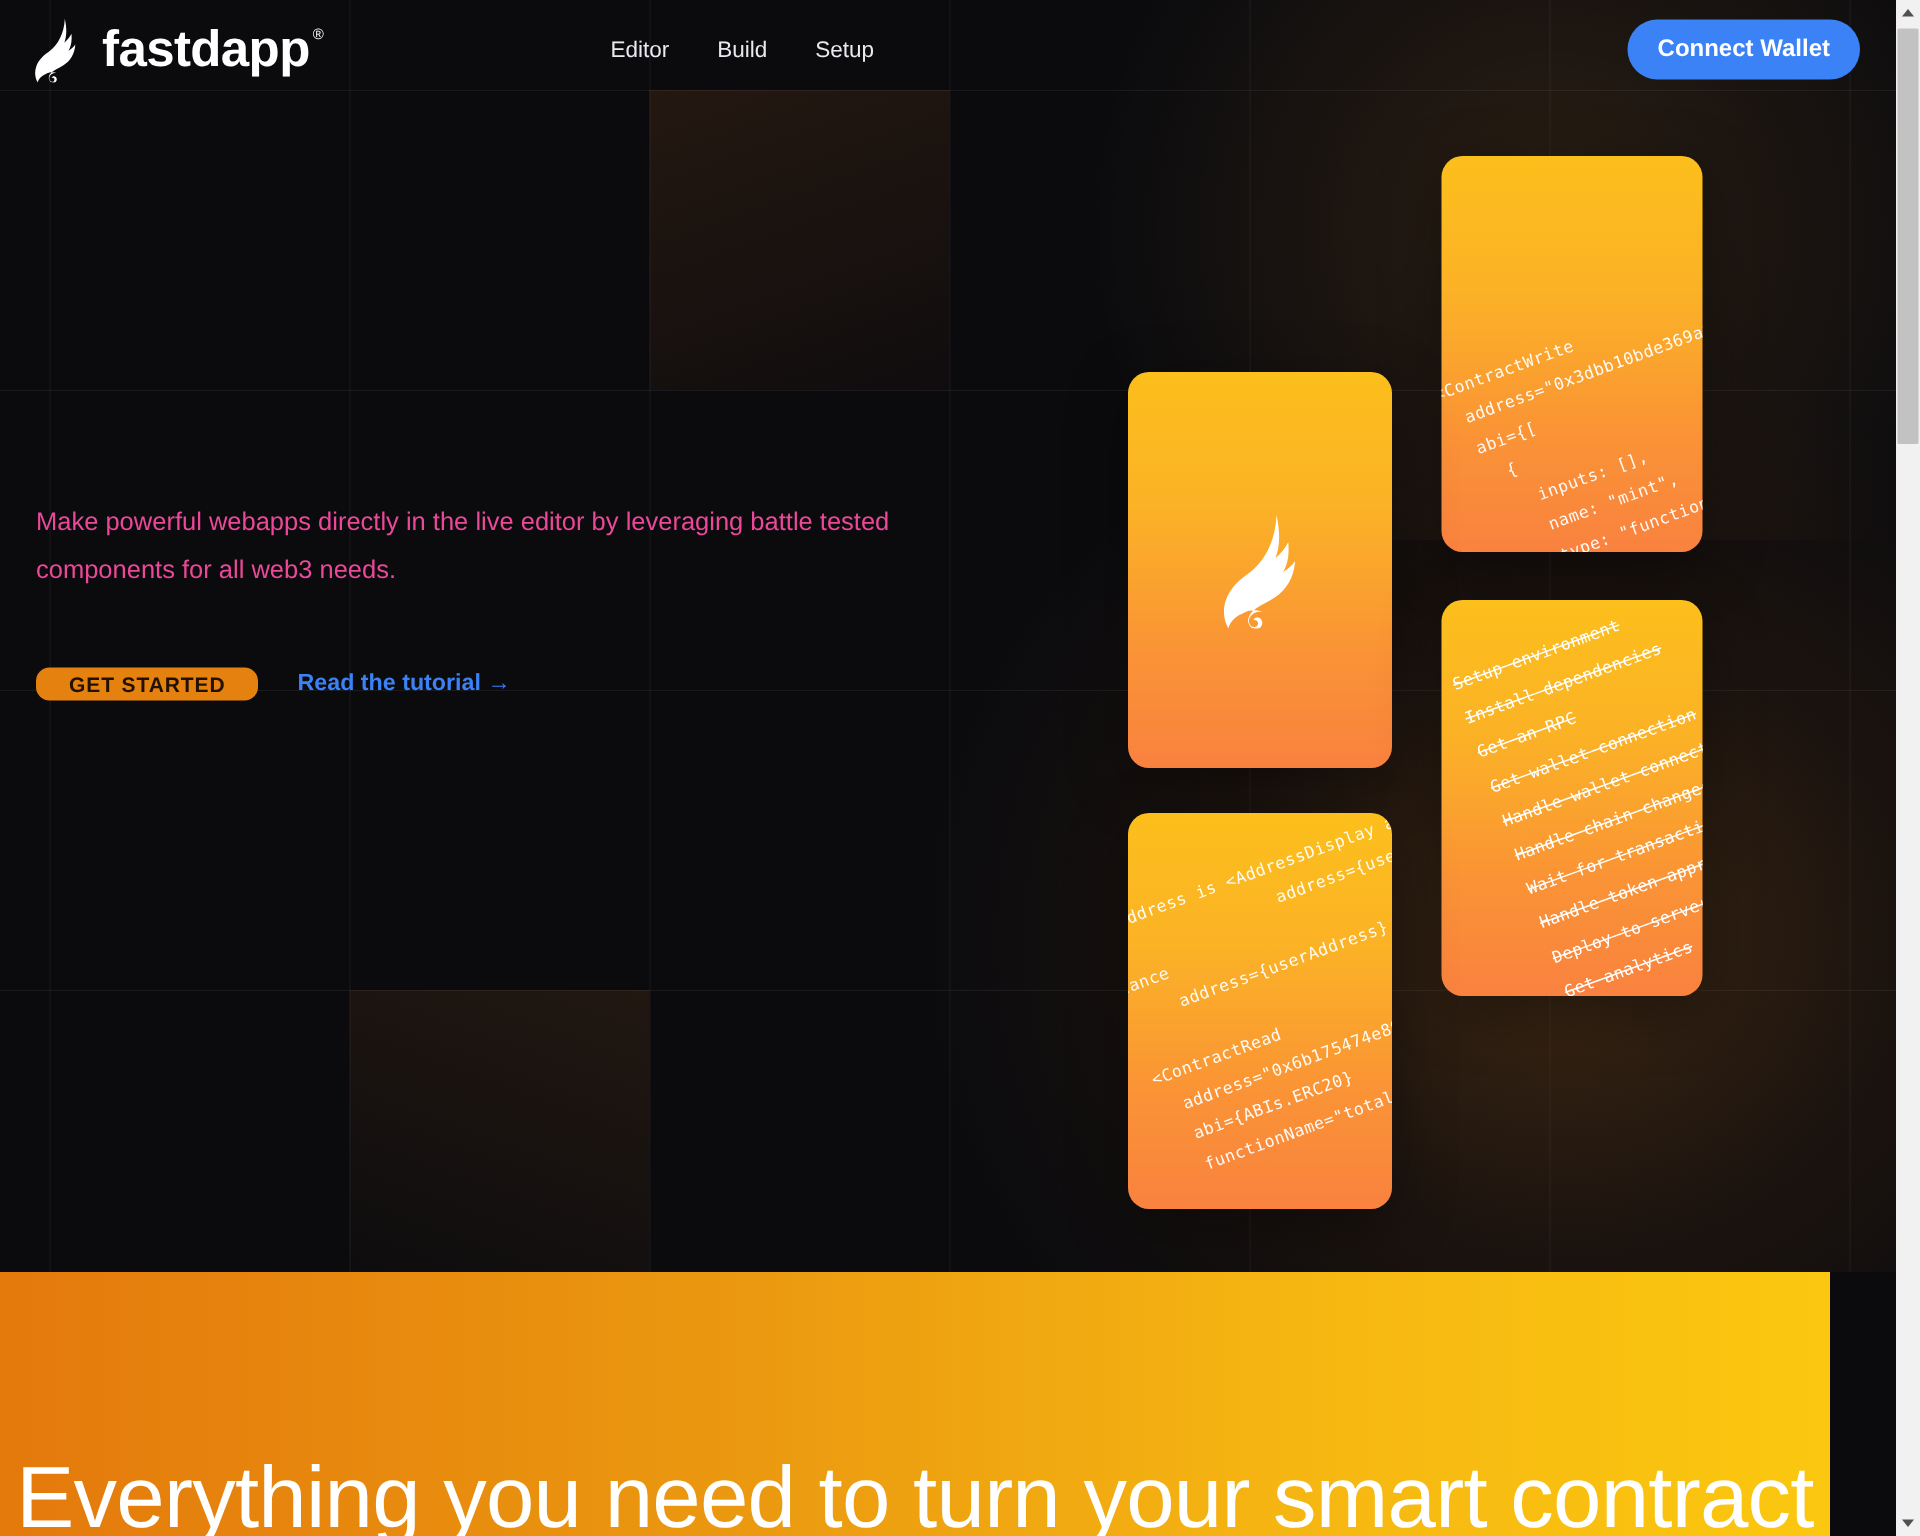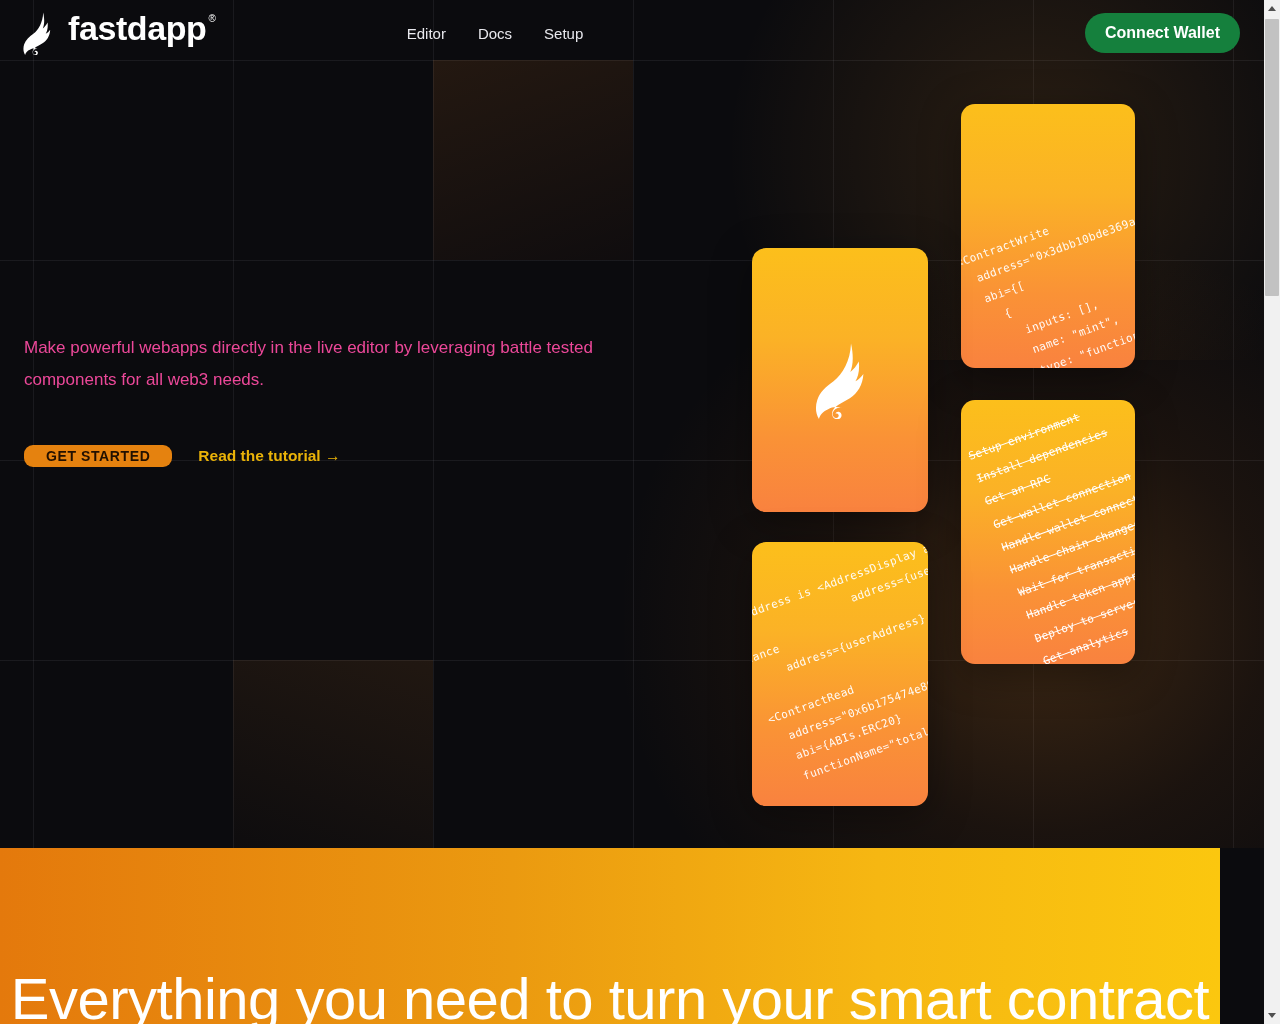--- a/index.html
+++ b/index.html
@@ -55,41 +55,41 @@
     pointer-events:none;
   }
 
   
   .nav {
     position:relative; z-index:20;
     height:66px;
     display:flex; align-items:center;
     padding:0 24px 0 18px;
   }
-  .brand { display:flex; align-items:flex-start; gap:12px; }
+  .brand { display:flex; align-items:center; gap:12px; }
   .brand-mark { width:38px; height:44px; display:block; }
   .brand-text { position:relative; display:flex; align-items:flex-start; }
   .brand-name {
     font-size:34px; font-weight:700; color:#fff;
     letter-spacing:-0.4px; line-height:1;
   }
   .brand-r { font-size:10px; color:#ffffff; margin-top:2px; margin-left:2px; }
 
   .nav-links {
     display:flex; align-items:center; gap:32px;
     margin-left:auto; margin-right:auto;
     transform:translateX(-40px);
   }
   .nav-link {
     font-size:15px; color:#e9e9ee; text-decoration:none;
     cursor:pointer;
   }
   .connect-btn {
     margin-left:auto;
-    background:#15803d; color:#fff;
+    background:#3b82f6; color:#fff;
     font-size:16px; font-weight:700;
     border:none; border-radius:20px;
     padding:11px 20px; cursor:pointer;
     font-family:"Liberation Sans", sans-serif;
   }
 
   
   .hero-copy {
     position:absolute; left:24px; top:298px; width:680px; z-index:10;
   }
@@ -108,21 +108,21 @@
   }
   .cta-row { margin-top:48px; display:flex; align-items:center; gap:26px; }
   .btn-primary {
     background:#e5820f; color:#221000;
     font-size:14px; font-weight:700; letter-spacing:0.6px;
     border:none; border-radius:9px;
     padding:3px 22px; cursor:pointer;
     font-family:"Liberation Sans", sans-serif;
   }
   .btn-link {
-    color:#eab308; font-size:15.5px; font-weight:700;
+    color:#3b82f6; font-size:15.5px; font-weight:700;
     text-decoration:none; cursor:pointer;
   }
 
   
   .card {
     position:absolute; z-index:8;
     border-radius:14px;
     overflow:hidden;
     background:linear-gradient(180deg,#fcbf1b 0%, #fbb226 34%, #fa9236 72%, #f9823f 100%);
     box-shadow:0 10px 40px rgba(0,0,0,0.35);
@@ -216,21 +216,21 @@
           <path fill="#ffffff" d="M25.5 1.5c1.6 7.5 1.2 12.6-.4 16.8 2-1.6 3.6-3.6 5-6.2.5 5.1-.3 8.8-2 11.7 1.8-1 3.3-2.4 4.7-4.3-.4 6.6-3.5 11.4-8 14.3-3.6 2.3-6.6 3.4-8.6 5.3-1.9 1.8-2.6 4.3-1 6.1 1.3 1.4 3.4 1.3 4.3-.1.8-1.2.4-2.8-.9-3.3-1-.4-2 .1-2.3 1 .9-.3 1.7.1 1.9.9.2 1-.6 1.9-1.7 1.7-1.4-.2-2.2-1.7-1.7-3.2.7-2.1 3.1-3.2 5.4-2.6-2.6-1.2-5.8-.9-8.2.6C8.7 41.5 7 44 6.6 46c-2-3.3-2.3-7.4-1-11.2 1.6-4.7 5.3-8 9.6-11C20.6 19.5 25 12 25.5 1.5z"></path>
         </svg>
         <div class="brand-text">
           <span class="brand-name">fastdapp</span>
           <span class="brand-r">®</span>
         </div>
       </div>
 
       <div class="nav-links">
         <a class="nav-link">Editor</a>
-        <a class="nav-link">Docs</a>
+        <a class="nav-link">Build</a>
         <a class="nav-link">Setup</a>
       </div>
 
       <button class="connect-btn">Connect Wallet</button>
     </nav>
 
     <div class="hero-copy">
       <p class="subhead">Make powerful webapps directly in the live editor by leveraging battle tested components for all web3 needs.</p>
       <div class="cta-row">
         <button class="btn-primary">GET STARTED</button>

